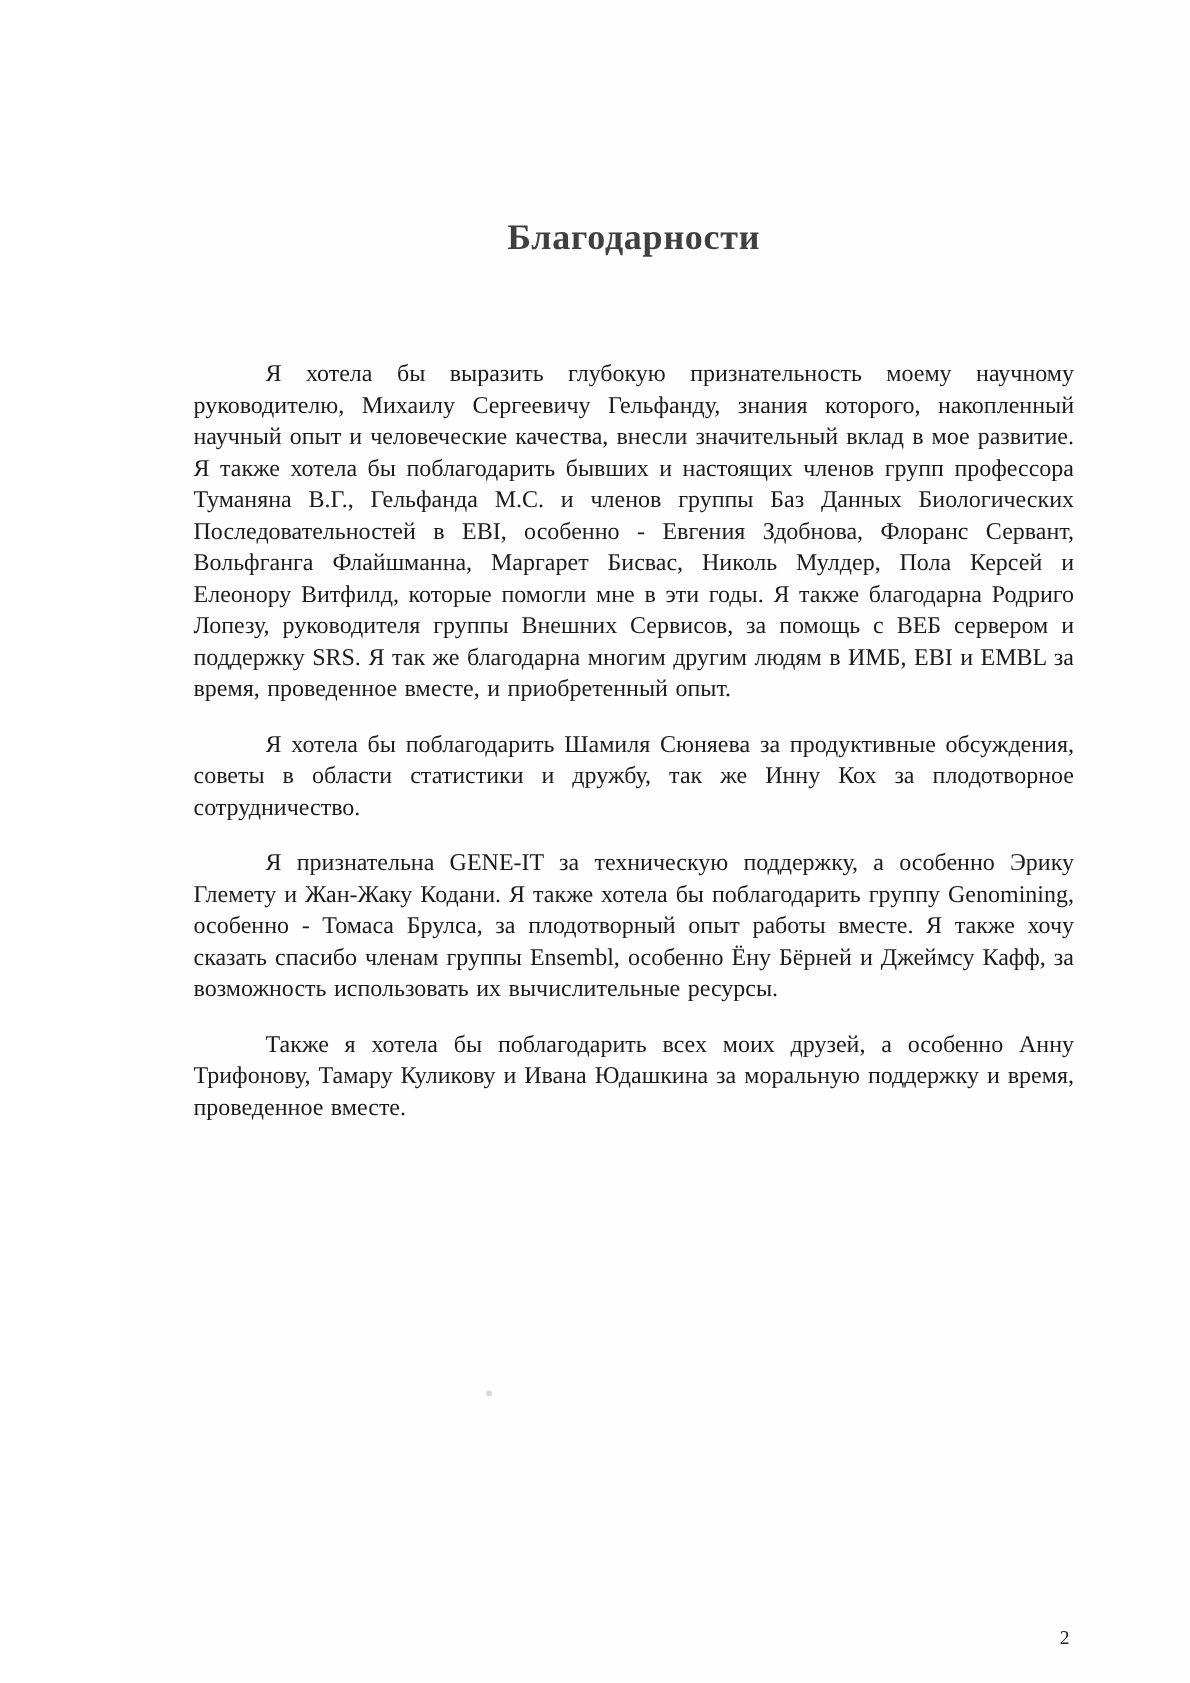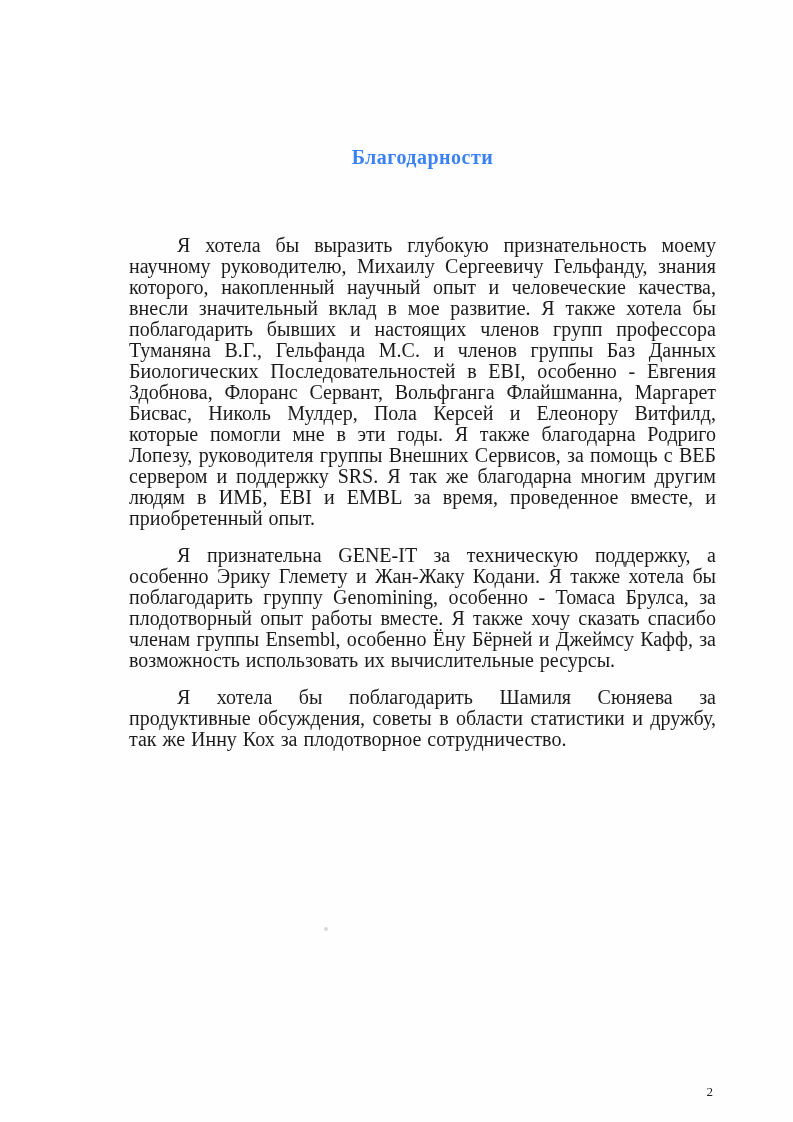--- a/index.html
+++ b/index.html
@@ -23,29 +23,29 @@
     width: 80px;
     background: #ffffff;
   }
   .content {
     position: absolute;
     left: 129px;
     top: 146px;
     width: 587px;
   }
   .doc-title {
-    font-size: 20px;
+    font-size: 24px;
     font-weight: bold;
     text-align: center;
     letter-spacing: 0.5px;
     margin: 0 0 66px 0;
-    color: #3b82f6;
+    color: #404040;
   }
   .doc-paragraph {
-    font-size: 20px;
+    font-size: 16px;
     line-height: 21px;
     text-align: justify;
     text-indent: 48px;
     margin: 0 0 16px 0;
     word-spacing: 1px;
   }
   .page-number {
     position: absolute;
     right: 80px;
     bottom: 22px;
@@ -66,23 +66,24 @@
 <body>
 
 <div class="page">
   <div class="scan-edge"></div>
 
   <div class="content">
     <h1 class="doc-title">Благодарности</h1>
 
     <p class="doc-paragraph">Я хотела бы выразить глубокую признательность моему научному руководителю, Михаилу Сергеевичу Гельфанду, знания которого, накопленный научный опыт и человеческие качества, внесли значительный вклад в мое развитие. Я также хотела бы поблагодарить бывших и настоящих членов групп профессора Туманяна В.Г., Гельфанда М.С. и членов группы Баз Данных Биологических Последовательностей в EBI, особенно - Евгения Здобнова, Флоранс Сервант, Вольфганга Флайшманна, Маргарет Бисвас, Николь Мулдер, Пола Керсей и Елеонору Витфилд, которые помогли мне в эти годы. Я также благодарна Родриго Лопезу, руководителя группы Внешних Сервисов, за помощь с ВЕБ сервером и поддержку SRS. Я так же благодарна многим другим людям в ИМБ, EBI и EMBL за время, проведенное вместе, и приобретенный опыт.</p>
 
+    <p class="doc-paragraph">Я хотела бы поблагодарить Шамиля Сюняева за продуктивные обсуждения, советы в области статистики и дружбу, так же Инну Кох за плодотворное сотрудничество.</p>
+
     <p class="doc-paragraph">Я признательна GENE-IT за техническую поддержку, а особенно Эрику Глемету и Жан-Жаку Кодани. Я также хотела бы поблагодарить группу Genomining, особенно - Томаса Брулса, за плодотворный опыт работы вместе. Я также хочу сказать спасибо членам группы Ensembl, особенно Ёну Бёрней и Джеймсу Кафф, за возможность использовать их вычислительные ресурсы.</p>
 
-    <p class="doc-paragraph">Я хотела бы поблагодарить Шамиля Сюняева за продуктивные обсуждения, советы в области статистики и дружбу, так же Инну Кох за плодотворное сотрудничество.</p>
-
+    <p class="doc-paragraph">Также я хотела бы поблагодарить всех моих друзей, а особенно Анну Трифонову, Тамару Куликову и Ивана Юдашкина за моральную поддержку и время, проведенное вместе.</p>
 
   </div>
 
   <div class="scan-speck"></div>
 
   <div class="page-number">2</div>
 </div>
 
 </body></html>

